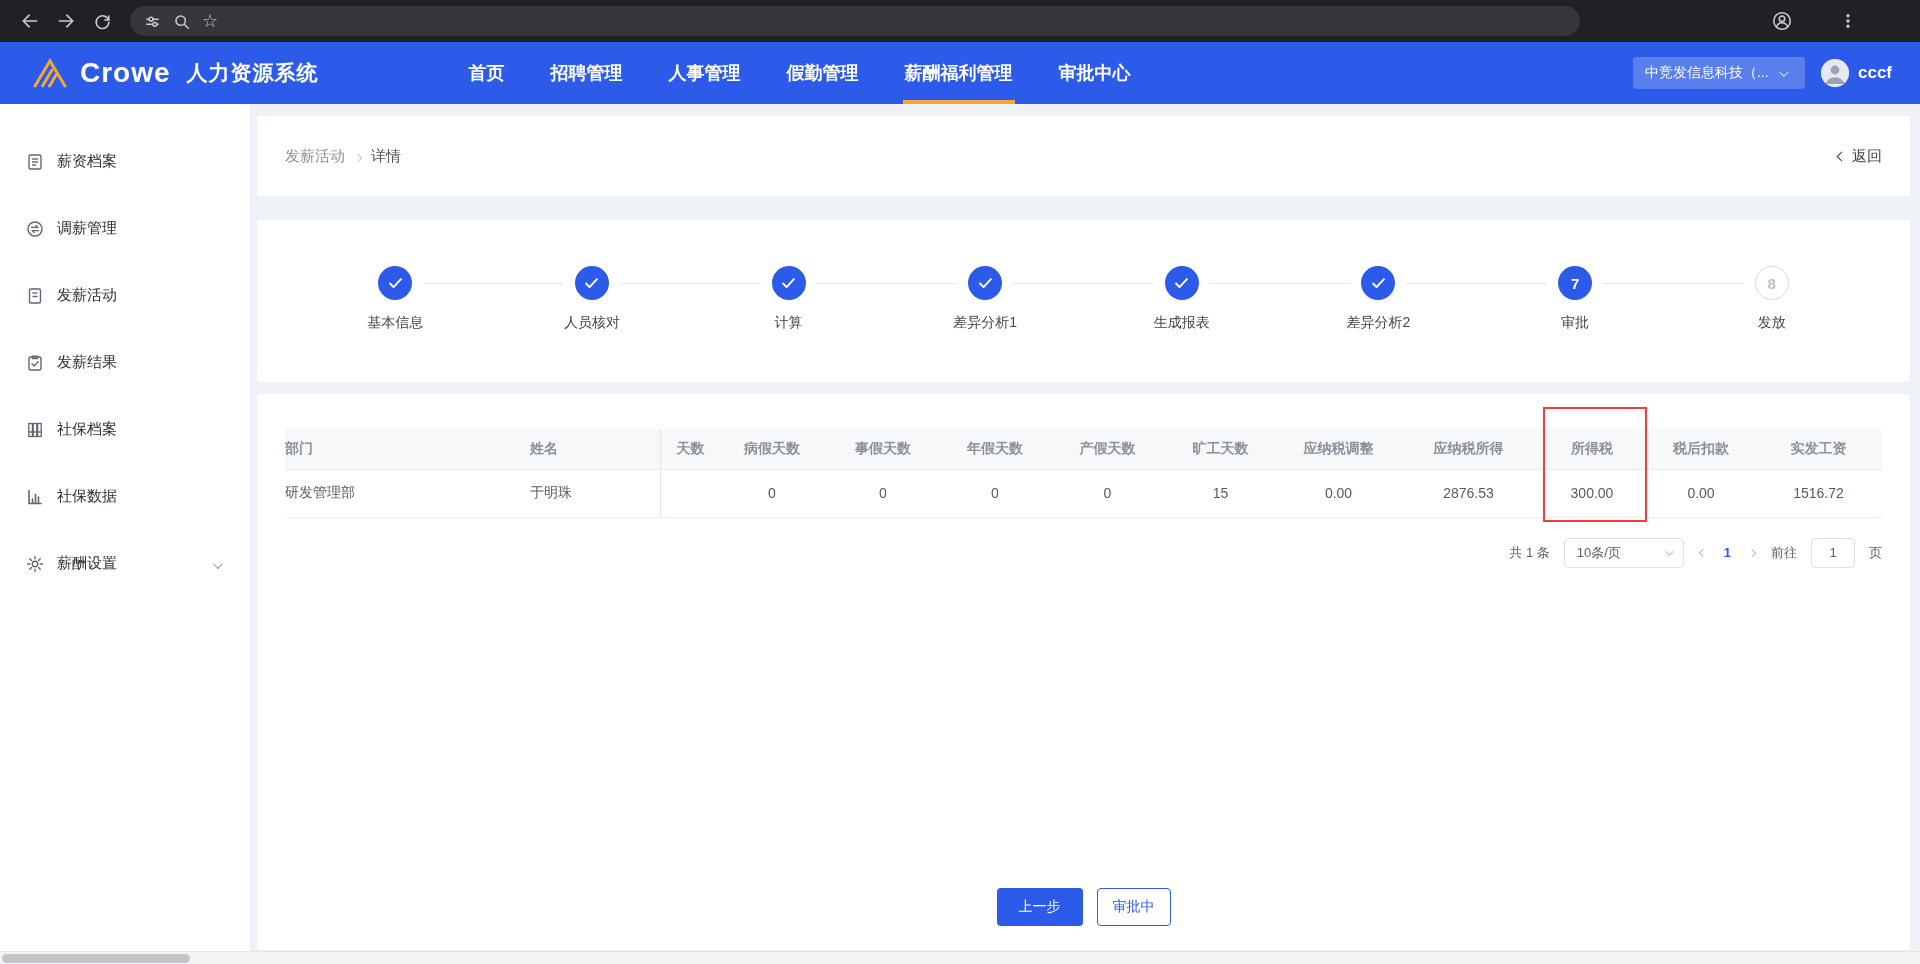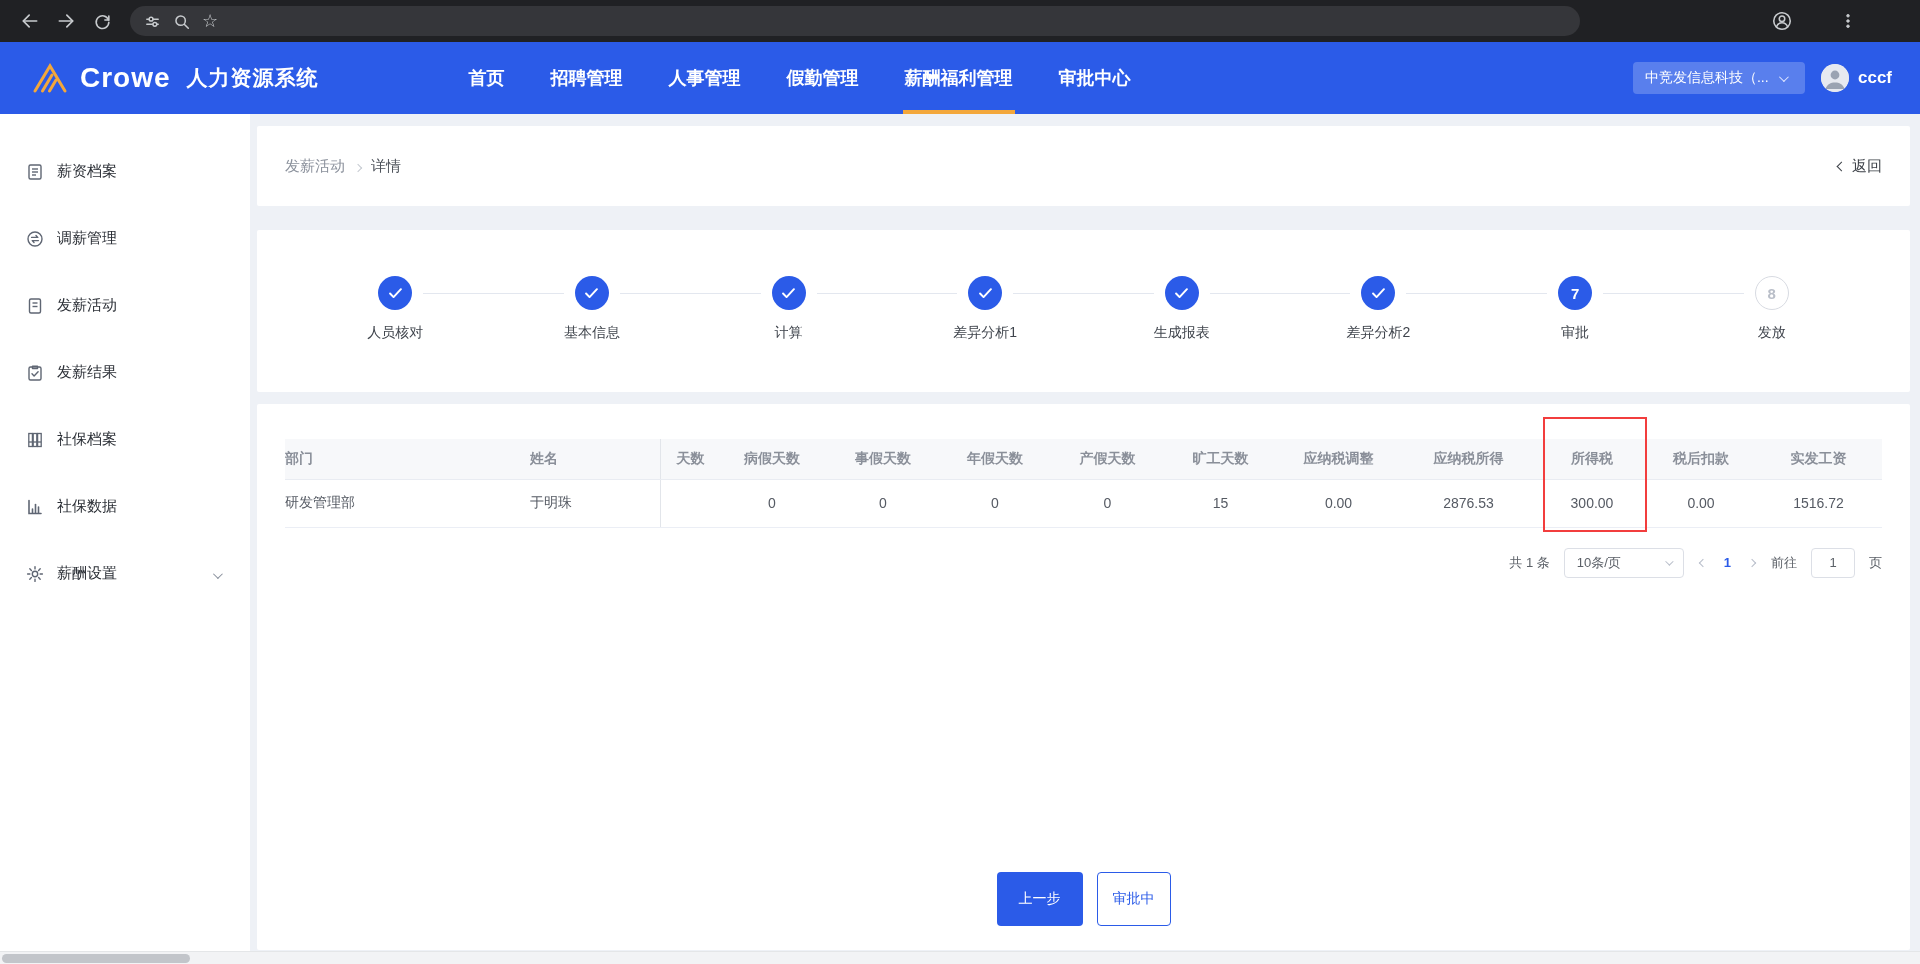--- a/index.html
+++ b/index.html
@@ -12,21 +12,21 @@
   .chrome-btn { width:36px; height:32px; display:flex; align-items:center; justify-content:center; border-radius:50%; cursor:pointer; flex:none; }
   .chrome-btn svg { stroke:#c8cbce; }
   .url-pill { flex:1; max-width:1450px; height:30px; margin-left:10px; background:#35363a; border-radius:15px; display:flex; align-items:center; padding:0 14px; gap:12px; min-width:0; }
   .url-text { flex:1; color:#e8eaed; font-size:15px; white-space:nowrap; overflow:hidden; text-overflow:ellipsis; min-width:0; }
   .pill-icon { flex:none; display:flex; align-items:center; justify-content:center; cursor:pointer; }
   .star-glyph { color:#c8cbce; font-size:18px; line-height:1; cursor:pointer; }
   .chrome-spacer { width:170px; flex:none; }
   .chrome-right { display:flex; align-items:center; gap:30px; margin-left:14px; margin-right:6px; flex:none; }
 
   
-  .app-header { height:72px; background:#2b5be8; display:flex; align-items:stretch; padding:0 28px 0 30px; flex:none; }
+  .app-header { height:62px; background:#2b5be8; display:flex; align-items:stretch; padding:0 28px 0 30px; flex:none; }
   .logo-group { display:flex; align-items:center; gap:10px; }
   .brand { color:#fff; font-size:28px; font-weight:600; letter-spacing:1px; }
   .app-title { color:#fff; font-size:21px; font-weight:700; margin-left:6px; letter-spacing:1px; }
   .main-nav { display:flex; align-items:stretch; gap:46px; margin-left:150px; }
   .nav-item { position:relative; display:flex; align-items:center; color:#fff; font-size:18px; font-weight:700; cursor:pointer; white-space:nowrap; }
   .nav-item.active::after { content:""; position:absolute; left:-2px; right:-2px; bottom:0; height:4px; background:#f3a73b; }
   .header-right { margin-left:auto; display:flex; align-items:center; gap:16px; }
   .company-select { height:32px; min-width:172px; background:rgba(255,255,255,.22); border-radius:4px; display:flex; align-items:center; padding:0 12px; color:#fff; font-size:14px; cursor:pointer; gap:10px; }
   .company-select .chev { border-color:#dfe6ff; }
   .user-group { display:flex; align-items:center; gap:9px; cursor:pointer; }
@@ -85,21 +85,21 @@
   .pagination { margin-top:20px; display:flex; align-items:center; justify-content:flex-end; gap:14px; font-size:13px; color:#5c6168; }
   .page-size-select { width:120px; height:30px; border:1px solid #dcdfe6; border-radius:4px; display:flex; align-items:center; padding:0 12px; cursor:pointer; color:#5c6168; }
   .page-size-select .chev { margin-left:auto; border-color:#b7bdc9; width:6px; height:6px; }
   .page-arrow { cursor:pointer; display:flex; align-items:center; padding:0 2px; }
   .page-arrow .chev { border-color:#b7bdc9; width:6px; height:6px; }
   .page-num { color:#2b5be8; font-weight:700; cursor:pointer; padding:0 2px; }
   .goto-input { width:44px; height:30px; border:1px solid #dcdfe6; border-radius:4px; text-align:center; font-size:13px; color:#5c6168; outline:none; font-family:inherit; }
 
   
   .btn-row { margin-top:auto; display:flex; justify-content:center; gap:14px; }
-  .btn { height:54px; border-radius:4px; font-size:14px; display:flex; align-items:center; cursor:pointer; border:none; font-family:Liberation Mono, monospace;margin-top:26px; }
+  .btn { height:38px; border-radius:4px; font-size:14px; display:flex; align-items:center; cursor:pointer; border:none; font-family:Liberation Mono, monospace;margin-top:26px; }
   .btn-primary { background:#2b5be8; color:#fff; padding:0 22px; }
   .btn-plain { background:#fff; color:#2b5be8; border:1px solid #2b5be8; padding:0 15px; }
 
   
   .hscroll { position:absolute; left:0; right:0; bottom:0; height:13px; background:#f2f3f5; border-top:1px solid #e4e6e8; }
   .hscroll-thumb { position:absolute; left:2px; top:2px; width:188px; height:9px; background:#c2c5ca; border-radius:5px; cursor:pointer; }
 </style>
 </head>
 <body>
 
@@ -295,29 +295,29 @@
       </div>
 
       <div class="card stepper-card">
         <div class="steps" id="stepper">
             <div class="step done">
     <div class="step-circle">
                 <svg class="chk" viewBox="0 0 12 10" fill="none">
                   <path d="M1 5l3.2 3.3L11 1" stroke="#fff" stroke-width="1.8" stroke-linecap="round" stroke-linejoin="round"></path>
                 </svg>
               </div>
+    <div class="step-label">基本信息</div>
+  </div>
+            <div class="step done">
+    <div class="step-circle">
+                <svg class="chk" viewBox="0 0 12 10" fill="none">
+                  <path d="M1 5l3.2 3.3L11 1" stroke="#fff" stroke-width="1.8" stroke-linecap="round" stroke-linejoin="round"></path>
+                </svg>
+              </div>
     <div class="step-label">人员核对</div>
-  </div>
-            <div class="step done">
-    <div class="step-circle">
-                <svg class="chk" viewBox="0 0 12 10" fill="none">
-                  <path d="M1 5l3.2 3.3L11 1" stroke="#fff" stroke-width="1.8" stroke-linecap="round" stroke-linejoin="round"></path>
-                </svg>
-              </div>
-    <div class="step-label">基本信息</div>
   </div>
             <div class="step done">
     <div class="step-circle">
                 <svg class="chk" viewBox="0 0 12 10" fill="none">
                   <path d="M1 5l3.2 3.3L11 1" stroke="#fff" stroke-width="1.8" stroke-linecap="round" stroke-linejoin="round"></path>
                 </svg>
               </div>
     <div class="step-label">计算</div>
   </div>
             <div class="step done">

